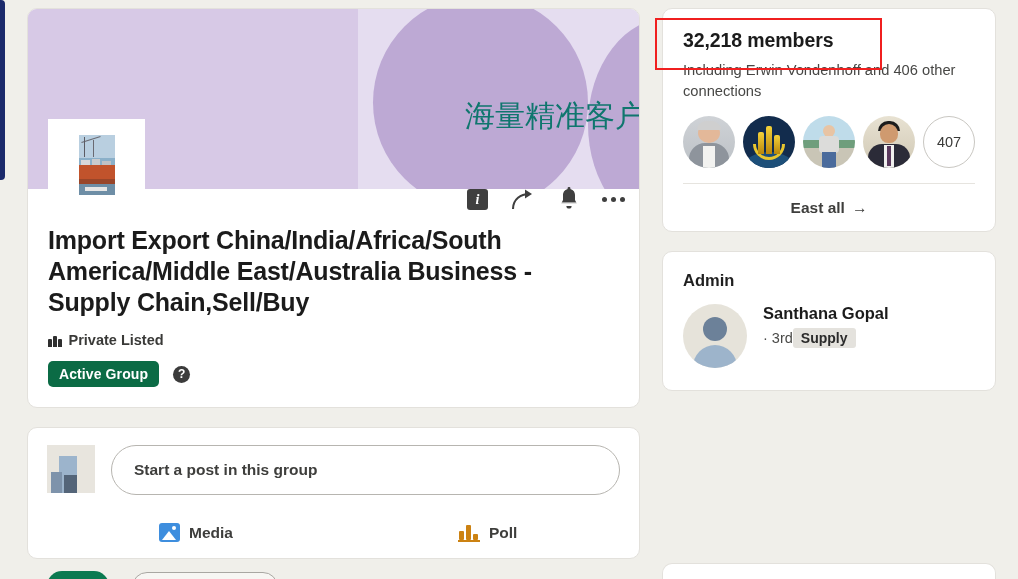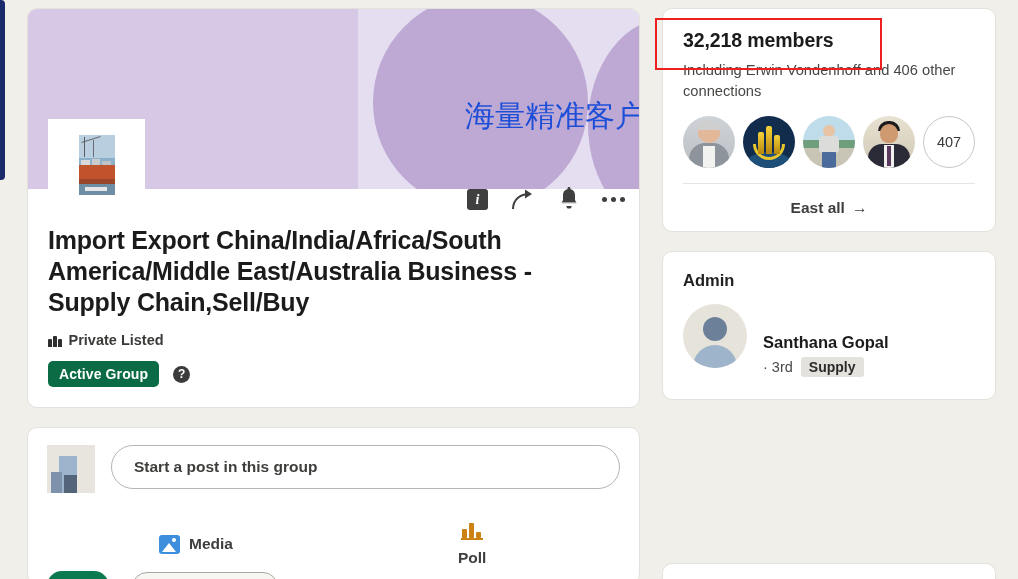--- a/index.html
+++ b/index.html
@@ -43,21 +43,21 @@
     position: absolute; left: 330px; top: 0; right: 0; bottom: 0;
     background: #e5ddf0;
   }
   .circ {
     position: absolute; border-radius: 50%; background: #bda9d4;
   }
   .circ1 { width: 215px; height: 215px; left: 345px; top: -14px; }
   .circ2 { width: 165px; height: 215px; left: 560px; top: 8px; border-radius: 50%; }
   .watermark {
     position: absolute; left: 437px; top: 92px;
-    color: #1d4ed8; font-size: 30px; line-height: 1;
+    color: #0f766e; font-size: 30px; line-height: 1;
     font-family: "DejaVu Sans", sans-serif; letter-spacing: 0px;
     white-space: nowrap;
   }
 
   
   .logo-tile {
     position: absolute; left: 20px; top: 110px;
     width: 97px; height: 92px; background: #ffffff;
     display: flex; align-items: center; justify-content: center;
   }
@@ -119,27 +119,27 @@
   
   .composer { margin-top: 19px; padding: 17px 19px 16px 19px; }
   .comp-top { display: flex; align-items: flex-start; gap: 16px; }
   .comp-avatar {
     width: 48px; height: 48px; flex: none; background: #e8e5de; position: relative; overflow: hidden;
   }
   .ca-b1 { position: absolute; left: 12px; top: 11px; width: 18px; height: 37px; background: #9cb4cc; }
   .ca-b2 { position: absolute; left: 4px; top: 27px; width: 11px; height: 21px; background: #7e93ab; }
   .ca-b3 { position: absolute; left: 17px; top: 30px; width: 13px; height: 18px; background: #546579; }
   .comp-input {
-    flex: 1; height: 44px; border: 1px solid #b7b5b0; border-radius: 26px;
+    flex: 1; height: 50px; border: 1px solid #b7b5b0; border-radius: 26px;
     display: flex; align-items: center; padding: 0 22px;
     font-size: 15.5px; font-weight: 700; color: #3e3e3c;
   }
   .comp-actions { display: flex; margin-top: 28px; padding: 0 0 0 112px; }
   .comp-act { display: flex; align-items: center; gap: 9px; font-size: 15.5px; font-weight: 700; color: #3e3e3c; }
-  .comp-act.poll { margin-left: 225px; flex-direction: column; }
+  .comp-act.poll { margin-left: 225px; }
   .media-icon { width: 21px; height: 19px; border-radius: 3px; background: #3e8ede; position: relative; overflow: hidden; }
   .media-icon::before {
     content: ""; position: absolute; left: 3px; bottom: 2px; width: 0; height: 0;
     border-left: 7px solid transparent; border-right: 7px solid transparent; border-bottom: 9px solid #ffffff;
   }
   .media-icon::after {
     content: ""; position: absolute; right: 4px; top: 3px; width: 4px; height: 4px; border-radius: 50%; background: #ffffff;
   }
   .poll-icon { width: 22px; height: 19px; position: relative; }
   .poll-icon i { position: absolute; bottom: 2px; background: #cc8212; display: block; width: 5px; border-radius: 1px; }
@@ -214,22 +214,22 @@
 
   .admin-card { margin-top: 19px; padding: 19px 20px 22px 20px; }
   .admin-title { font-size: 16.5px; font-weight: 700; color: #1f1f1f; }
   .admin-body { display: flex; gap: 16px; margin-top: 14px; }
   .admin-av {
     width: 64px; height: 64px; border-radius: 50%; background: #e6e3da;
     position: relative; overflow: hidden; flex: none;
   }
   .admin-av .head { position: absolute; left: 20px; top: 13px; width: 24px; height: 24px; border-radius: 50%; background: #6c8199; }
   .admin-av .shoulders { position: absolute; left: 10px; top: 41px; width: 44px; height: 30px; border-radius: 22px 22px 0 0; background: #9db4cb; }
-  .admin-name { font-size: 16.5px; font-weight: 700; color: #1b1b1b; margin-top: 29px; }
-  .admin-degree-row { display: flex; align-items: center; gap: 8px; margin-top: 5px; }
+  .admin-name { font-size: 16.5px; font-weight: 700; color: #1b1b1b; }
+  .admin-degree-row { display: flex; align-items: center; margin-top: 5px; }
   .admin-degree { font-size: 14.5px; color: #4a4a48; }
   .owner-badge {
     background: #e4e2dd; color: #2b2b2b; font-size: 14px; font-weight: 700;
     padding: 2px 8px; border-radius: 3px;
   }
   .admin-headline { margin-top: 4px; font-size: 14.8px; line-height: 20px; color: #3c3c3a; max-width: 195px; }
 
   .side-card-bottom {
     position: absolute; left: 662px; top: 563px; width: 334px; height: 16px;
     background: #ffffff; border: 1px solid #e3e1dc; border-bottom: none; border-radius: 10px 10px 0 0;

